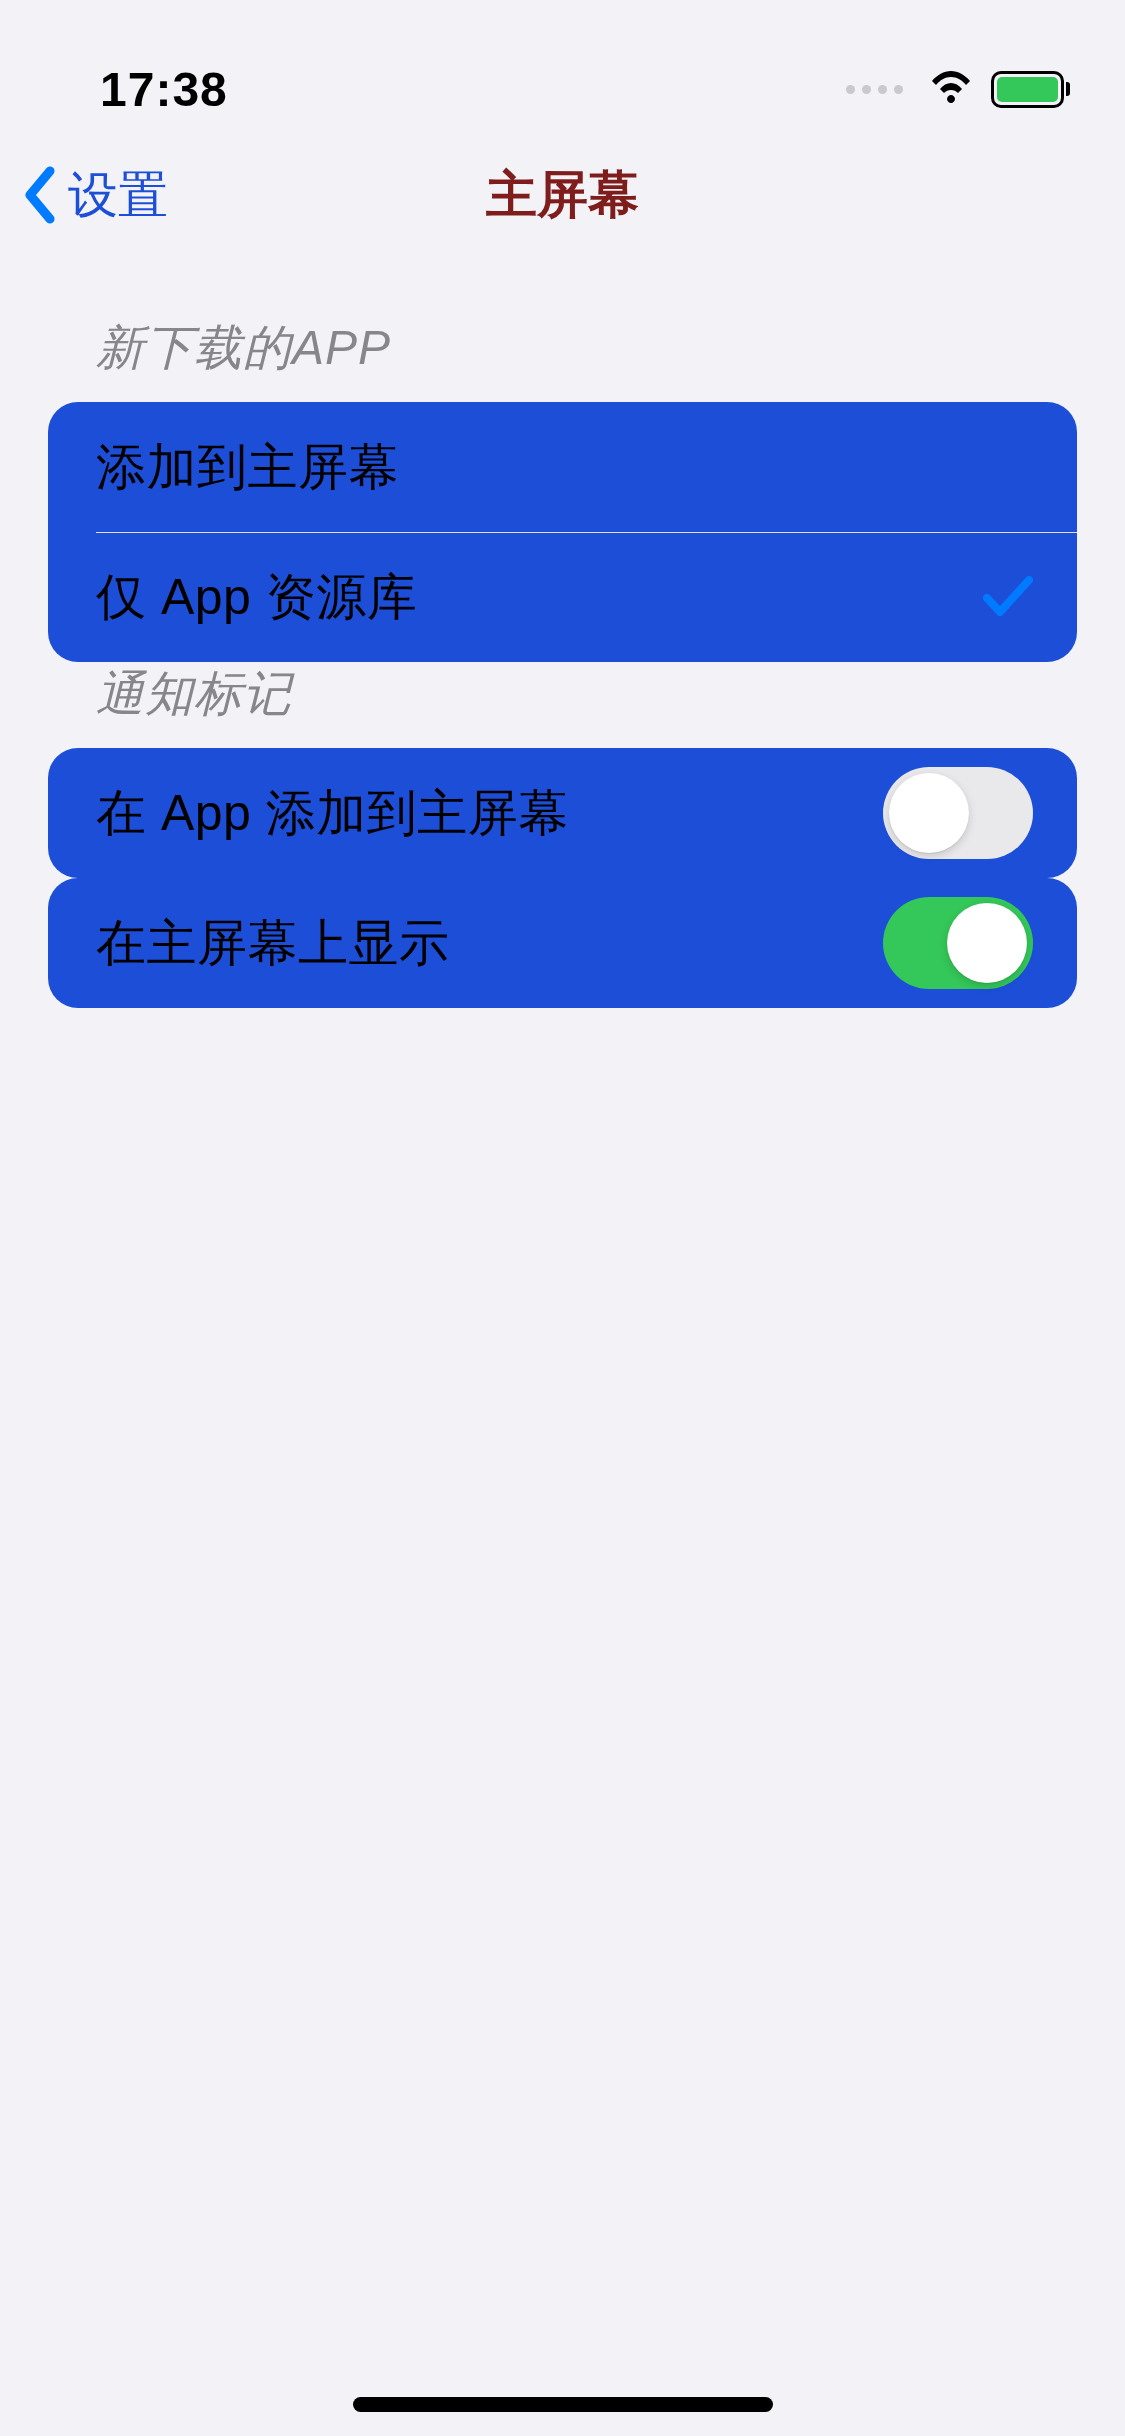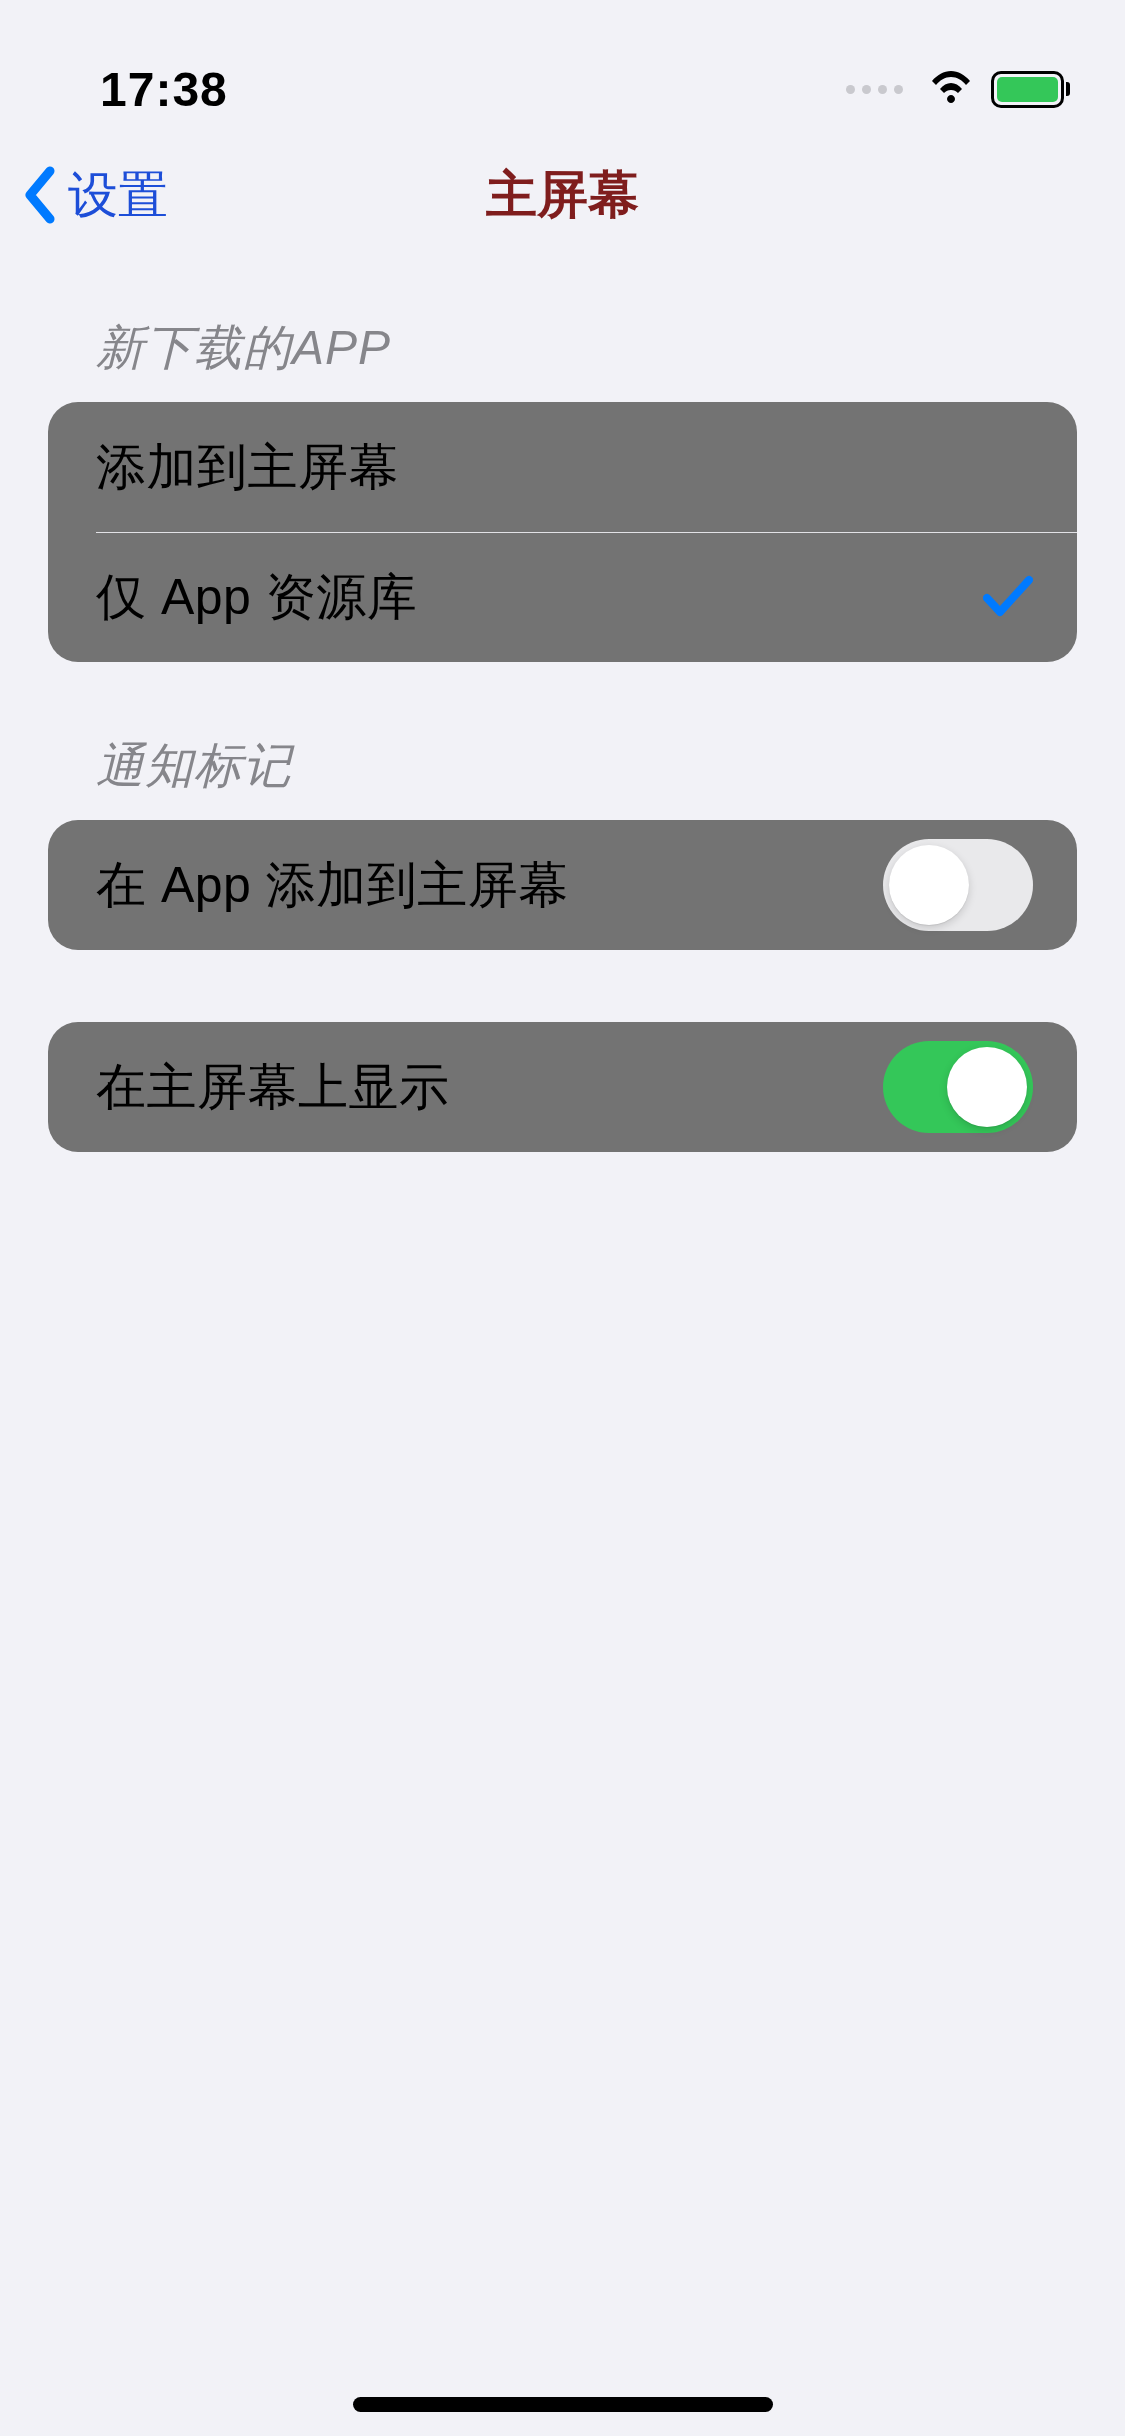--- a/index.html
+++ b/index.html
@@ -103,34 +103,33 @@
       font-size: 51px;
       font-weight: 600;
       color: #7f1d1d;
     }
 
     
     .content {
       padding: 0 48px;
     }
     .section {
-      margin-top: 72px;
     }
     .section:first-child {
       margin-top: 56px;
     }
     .section-header {
       font-size: 48px;
       color: #86868b;
       padding: 0 48px 22px 48px;
       letter-spacing: 1px;
       font-style: italic;
     }
     .group {
-      background: #737373;
+      background: #1d4ed8;
       border-radius: 30px;
       overflow: hidden;
     }
     .row {
       display: flex;
       align-items: center;
       justify-content: space-between;
       min-height: 130px;
       padding: 0 44px 0 48px;
       position: relative;

